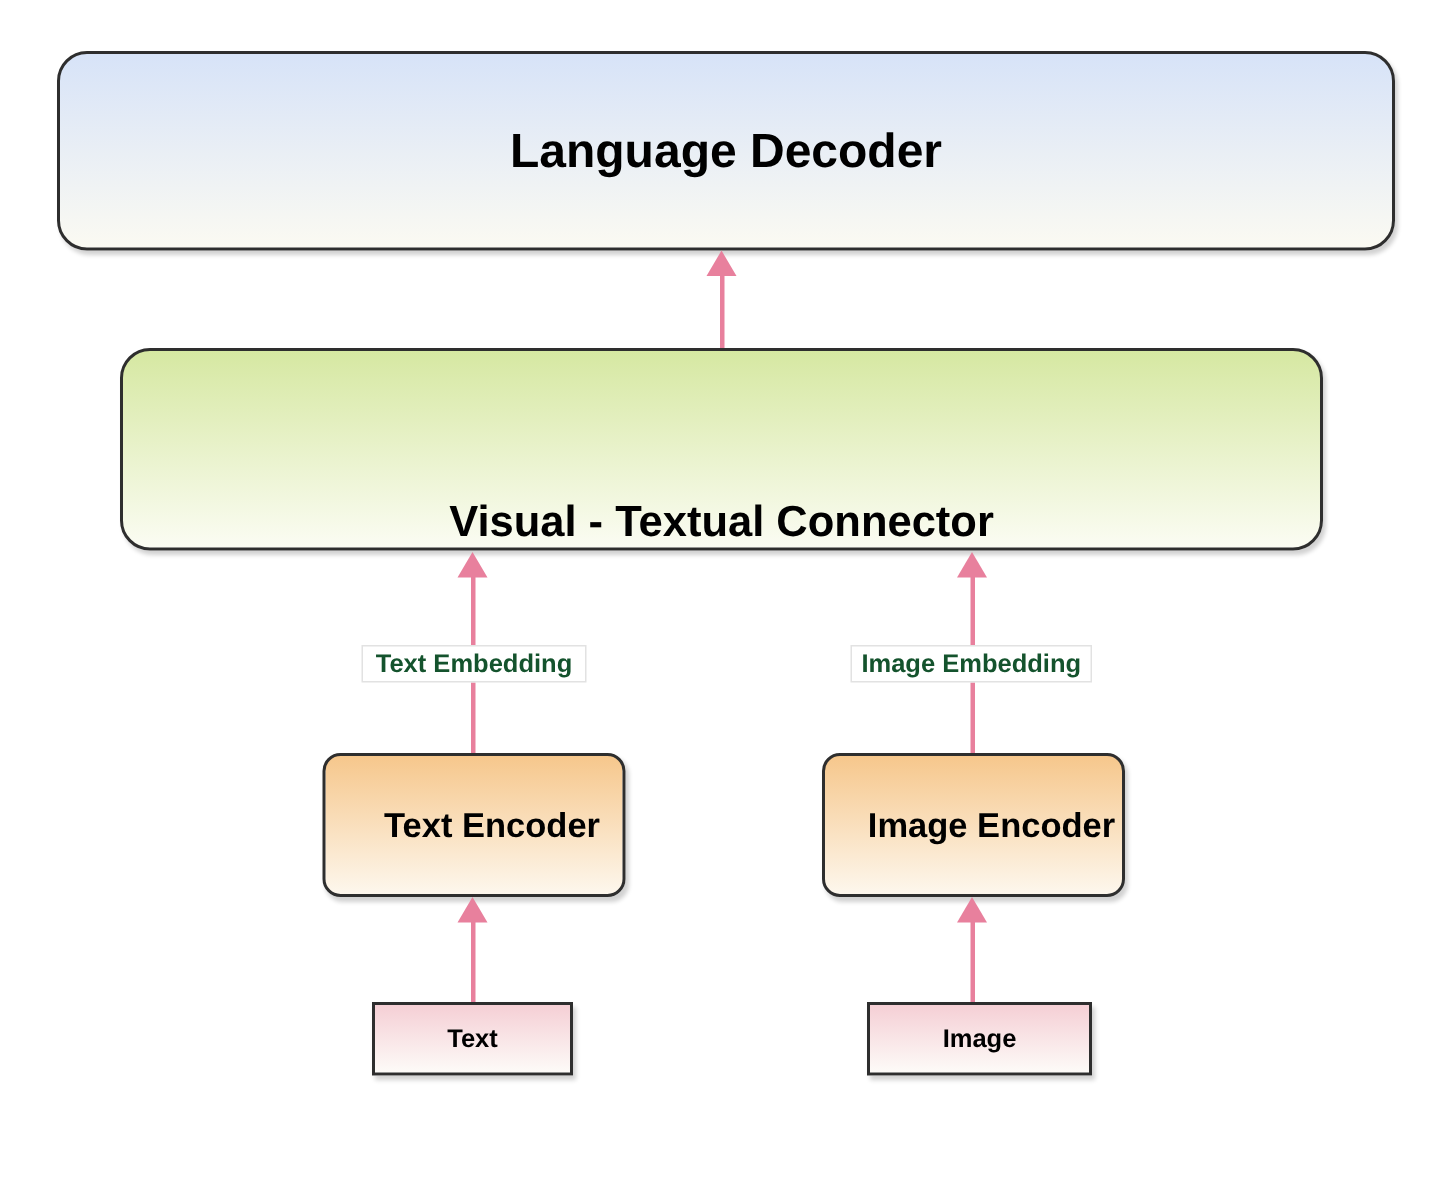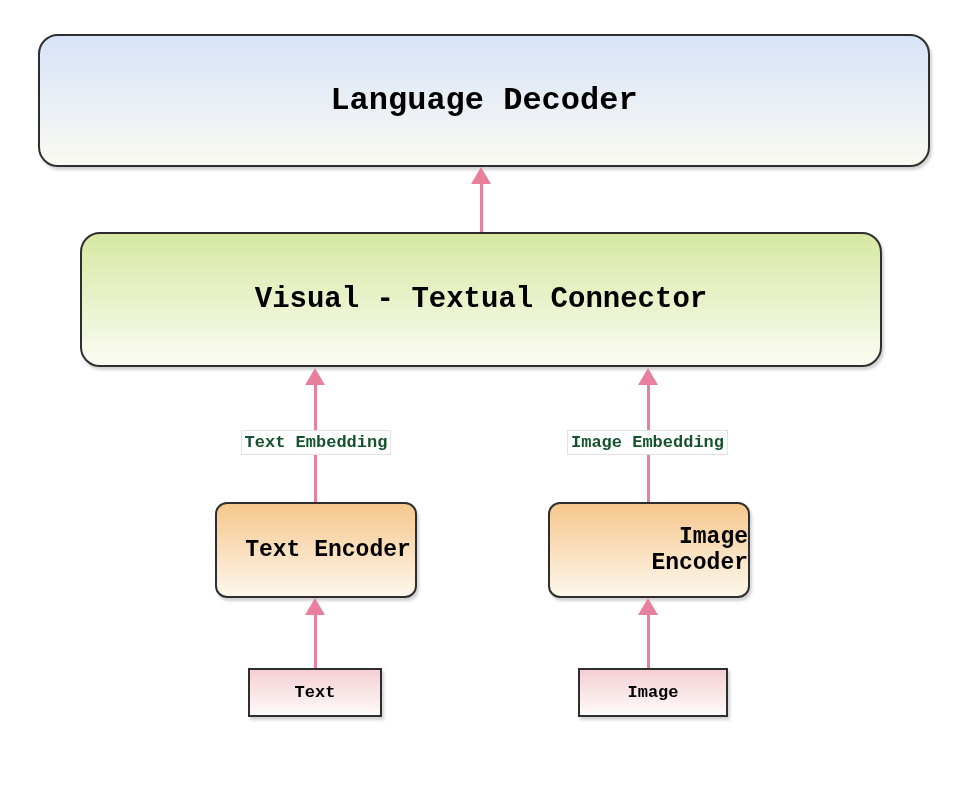--- a/index.html
+++ b/index.html
@@ -1,21 +1,21 @@
 <!DOCTYPE html>
 <html><head>
 <meta charset="utf-8">
 <style>
   html, body { margin: 0; padding: 0; background: #ffffff; }
   body {
     width: 964px; height: 788px;
     font-family: "Liberation Sans", sans-serif;
     position: relative; overflow: hidden;
   }
-  .canvas { position: absolute; inset: 0; background: #ffffff; font-family: Liberation Mono, monospace; }
+  .canvas { position: absolute; inset: 0; background: #ffffff; }
 
   .node {
     position: absolute;
     display: flex; align-items: center; justify-content: center;
     border: 2px solid #2e2e2e;
     box-shadow: 2px 3px 3px rgba(0,0,0,0.18);
     box-sizing: border-box;
     color: #000;
     font-weight: bold;
     text-align: center;
@@ -24,20 +24,21 @@
     left: 38px; top: 34px; width: 892px; height: 133px;
     border-radius: 20px;
     background: linear-gradient(180deg, #d7e3f8 0%, #fbfaf2 100%);
     font-size: 32px;
   }
   .node-green {
     left: 80px; top: 232px; width: 802px; height: 135px;
     border-radius: 20px;
     background: linear-gradient(180deg, #d6e8a2 0%, #fbfcf3 100%);
     font-size: 29px;
+    align-items: flex-end;
   }
   .node-orange {
     border-radius: 12px;
     background: linear-gradient(180deg, #f6c78c 0%, #fdf7ed 100%);
     font-size: 23px;
     width: 202px; height: 96px; top: 502px; padding-left: 24px;
   }
   .node-text-encoder  { left: 215px; }
   .node-image-encoder { left: 548px; text-align: right; }
   .node-pink {

